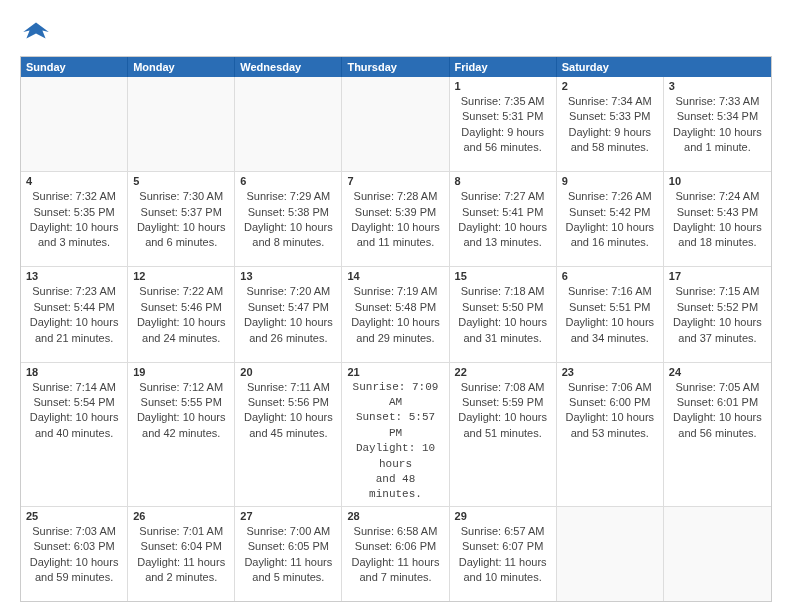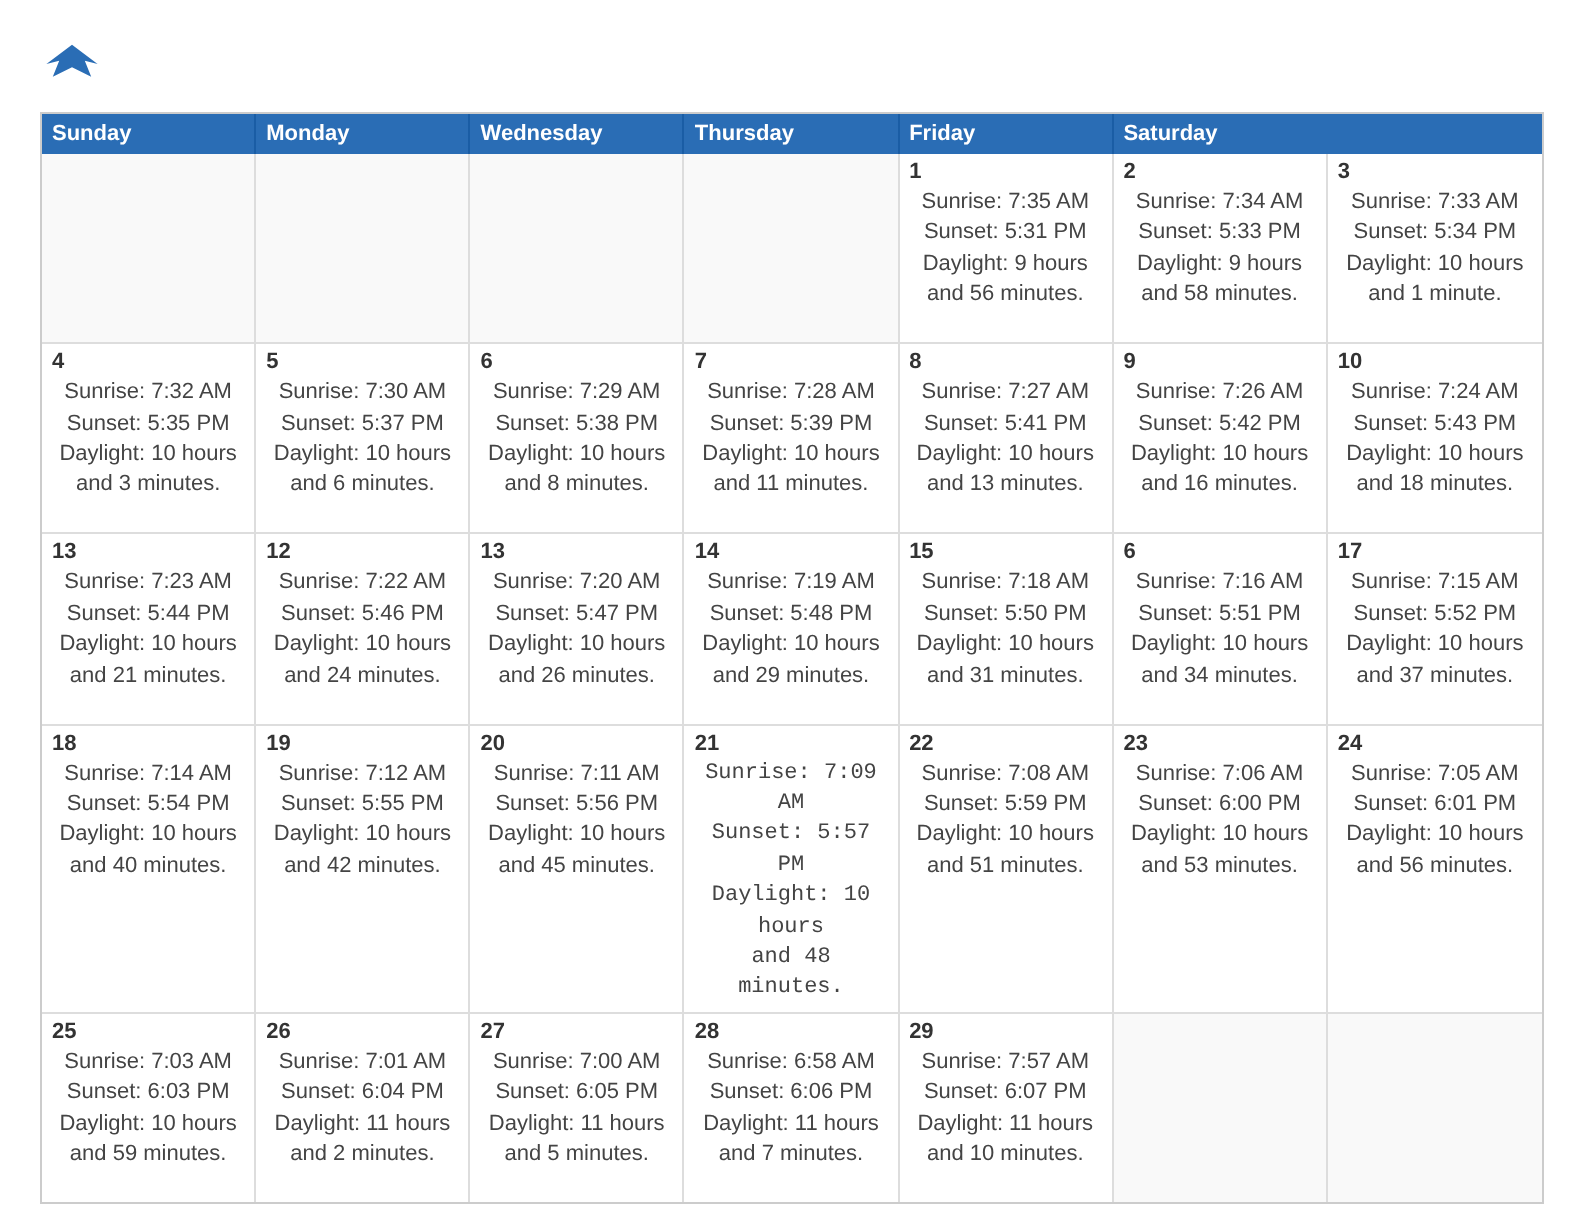--- a/index.html
+++ b/index.html
@@ -344,21 +344,21 @@
           </div>
           <div class="cal-cell">
             <div class="day-num">28</div>
             <div class="cell-detail" style="white-space: pre-line;">Sunrise: 6:58 AM
 Sunset: 6:06 PM
 Daylight: 11 hours
 and 7 minutes.</div>
           </div>
           <div class="cal-cell">
             <div class="day-num">29</div>
-            <div class="cell-detail" style="white-space: pre-line;">Sunrise: 7:57 AM
+            <div class="cell-detail" style="white-space: pre-line;">Sunrise: 6:57 AM
 Sunset: 6:07 PM
 Daylight: 11 hours
 and 10 minutes.</div>
           </div>
           <div class="cal-cell empty"></div>
           <div class="cal-cell empty"></div>
         </div>
       </div>
   </div>
 </div>

